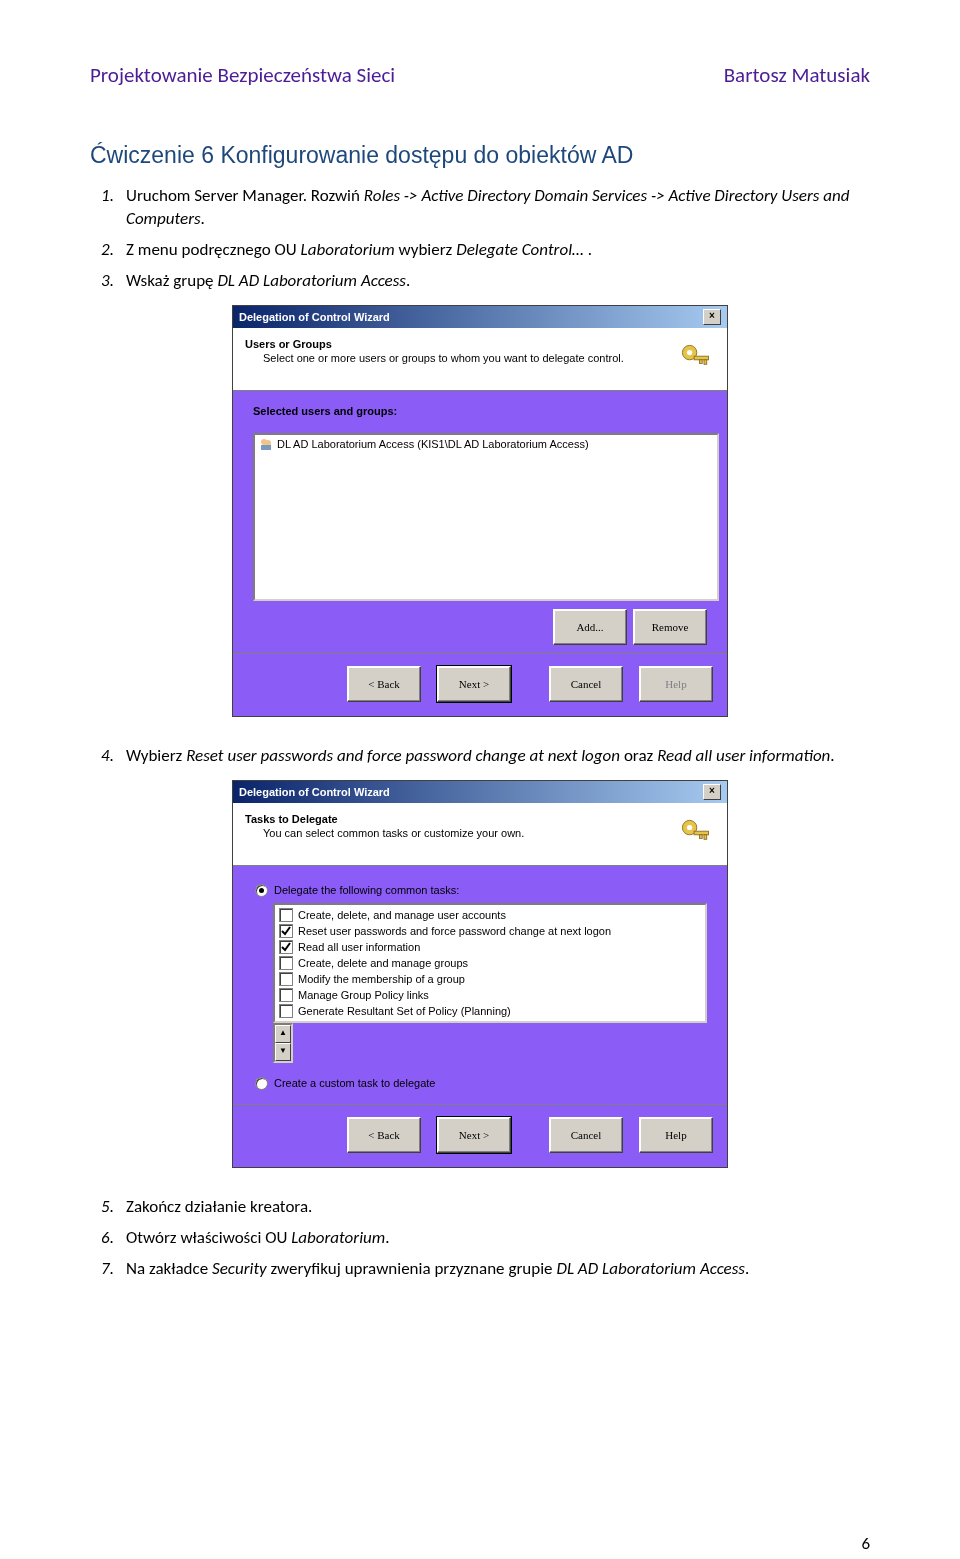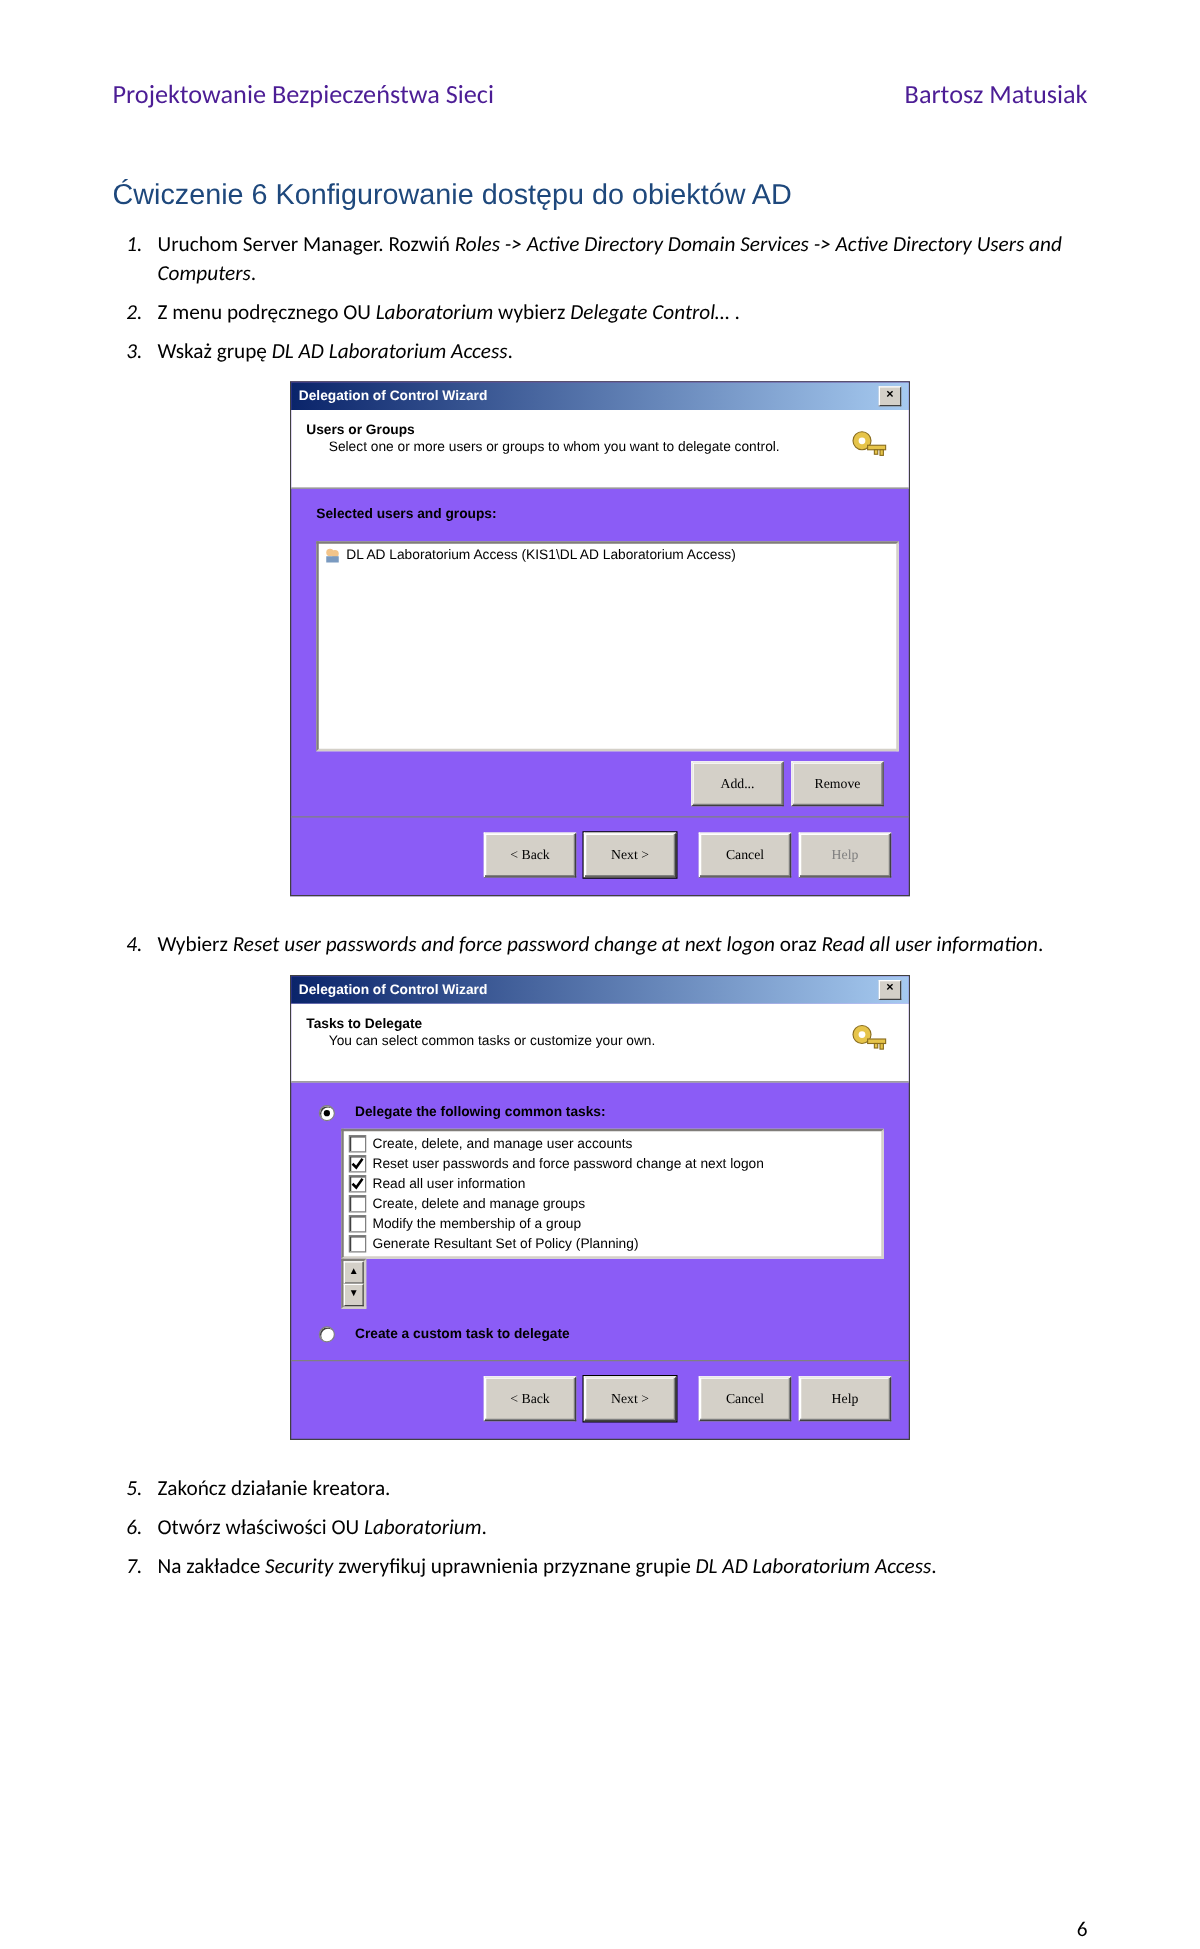--- a/index.html
+++ b/index.html
@@ -111,25 +111,25 @@
     border-right-color:#404040; border-bottom-color:#404040;
     font-family:Tahoma; font-size:11px;
     padding:0 8px;
     cursor:default;
     box-shadow: inset -1px -1px 0 #808080, inset 1px 1px 0 #fff;
   }
   .winbtn.default { box-shadow: 0 0 0 1px #000, inset -1px -1px 0 #808080, inset 1px 1px 0 #fff; }
   .wiz-buttons {
     border-top:1px solid #808080;
     padding:12px 14px 14px 14px;
-    display:flex; justify-content:flex-end; gap:6px;align-items:flex-end;
+    display:flex; justify-content:flex-end; gap:16px;align-items:flex-end;
   }
   .wiz-buttons .spacer { width:6px; }
   
-  .radio-row { display:flex; align-items:center; gap:16px; font-size:11px; margin:4px 0 6px 2px;font-weight:bold;}
+  .radio-row { display:flex; align-items:center; gap:6px; font-size:11px; margin:4px 0 6px 2px;}
   .radio-dot {
     width:11px; height:11px; border:1px solid #808080; border-radius:50%;
     background:#fff; box-shadow: inset 1px 1px 0 #404040; position:relative;
   }
   .radio-dot.sel::after {
     content:''; position:absolute; left:3px; top:3px; width:5px; height:5px;
     background:#000; border-radius:50%;
   }
   .task-frame {
     margin-left:20px;
@@ -310,20 +310,24 @@
             <div class="task-item">
                 <span class="chk"></span>
                 <span>Create, delete and manage groups</span>
               </div>
             <div class="task-item">
                 <span class="chk"></span>
                 <span>Modify the membership of a group</span>
               </div>
             <div class="task-item">
                 <span class="chk"></span>
+                <span>Manage Group Policy links</span>
+              </div>
+            <div class="task-item">
+                <span class="chk"></span>
                 <span>Generate Resultant Set of Policy (Planning)</span>
               </div>
           </div>
           <div class="scroll-col">
             <div class="scroll-btn">▲</div>
             <div class="scroll-btn">▼</div>
           </div>
         </div>
         <div class="radio-row" style="margin-top:14px">
           <span class="radio-dot"></span>

